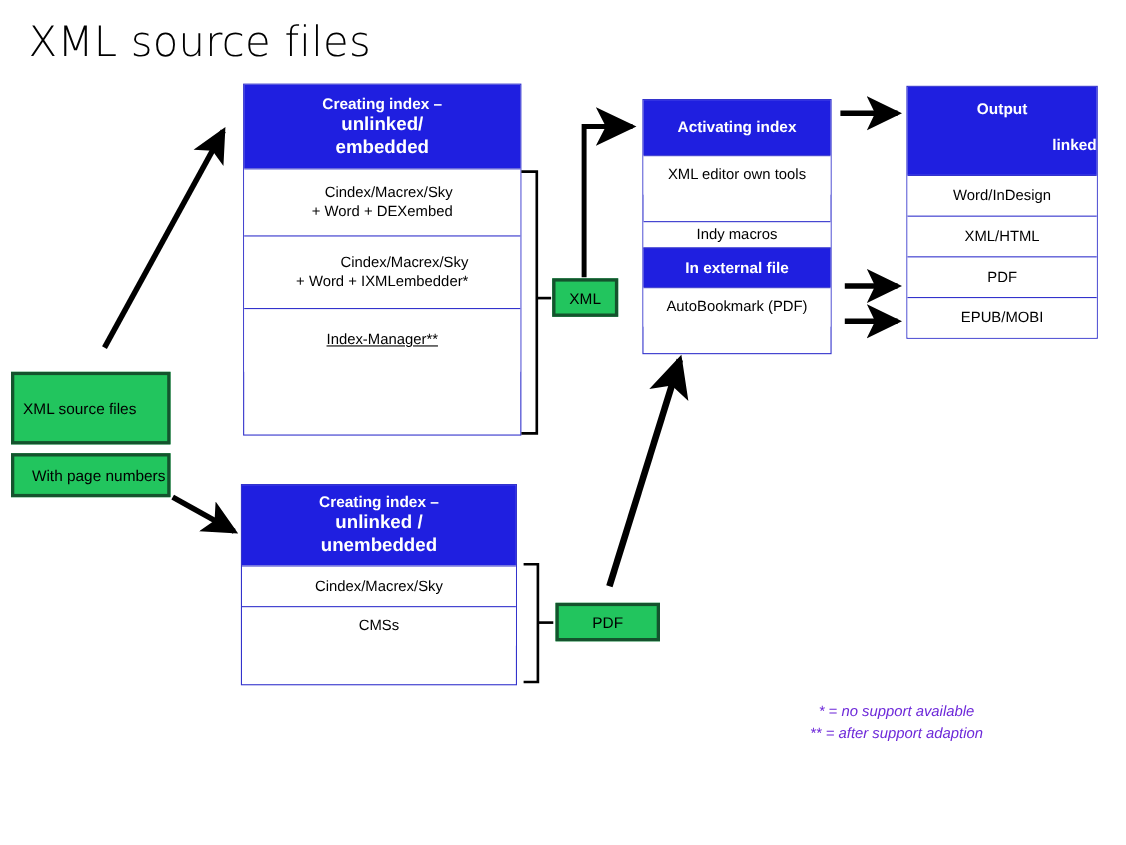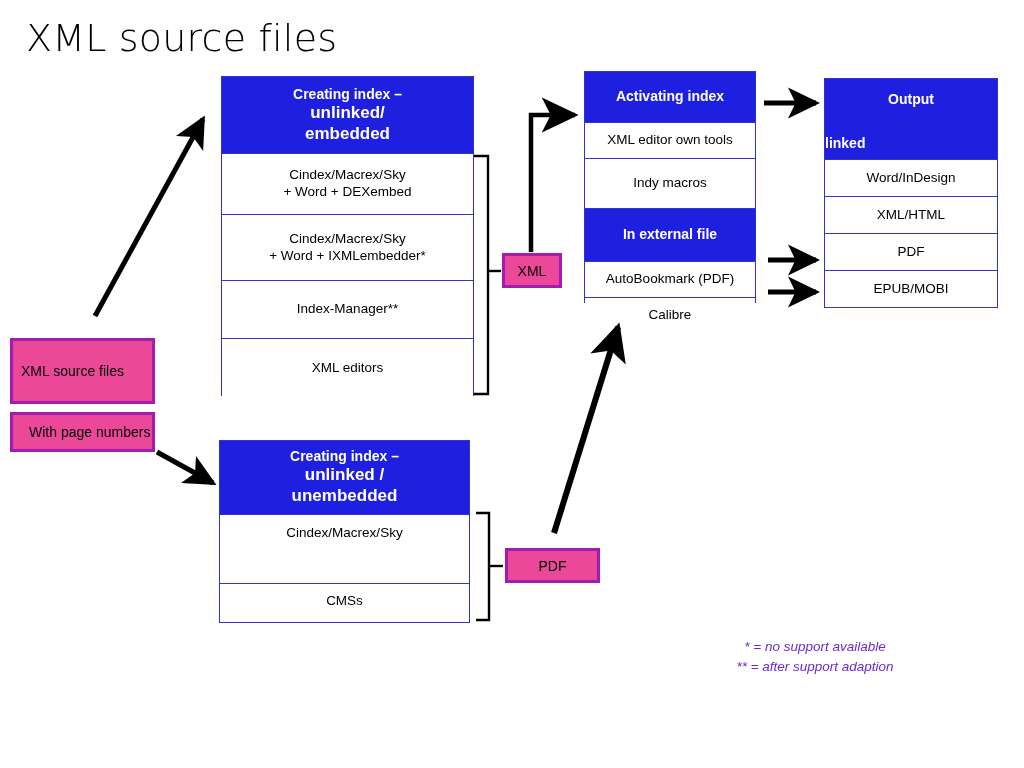--- a/index.html
+++ b/index.html
@@ -52,38 +52,38 @@
   .col-head .ln2 { font-size: 17px; }
   .col-head .ln3 { font-size: 17px; }
   .col-head.single { font-size: 14px; }
 
   .col-row {
     border-top: 1px solid #3333cc;
     box-sizing: border-box;
     display: flex;
     align-items: center;
     justify-content: center;
-    text-align: center;
+    text-align: right;
     font-size: 13.5px;
     color: #000000;
     line-height: 1.25;
     background: #ffffff;
   }
   .col-row.blue {
     background: #1f1fe0;
     color: #ffffff;
     font-weight: bold;
     font-size: 14px;
   }
 
   
   .plain-box {
     position: absolute;
-    border: 3px solid #a21caf;
-    background: #ec4899;
+    border: 3px solid #14532d;
+    background: #22c55e;
     box-sizing: border-box;
     display: flex;
     align-items: center;
     justify-content: center;
     font-size: 14px;
     color: #000000;
   }
   .plain-box.left-pad { justify-content: flex-start; padding-left: 8px; }
 
   
@@ -92,21 +92,21 @@
     color: #ffffff;
     font-weight: bold;
     font-size: 14px;
     box-sizing: border-box;
     position: relative;
   }
   .out-head .l1 {
     position: absolute; left: 0; right: 0; top: 12px; text-align: center;
   }
   .out-head .l2 {
-    position: absolute; left: 0; right: 0; top: 56px; text-align: left;
+    position: absolute; left: 0; right: 0; top: 44px; text-align: right;
   }
 
   
   #footnotes {
     position: absolute;
     left: 690px;
     top: 637px;
     width: 250px;
     text-align: center;
     font-style: italic;
@@ -149,72 +149,64 @@
         <div>Cindex/Macrex/Sky</div>
         <div>+ Word + DEXembed</div>
       </div>
     </div>
     <div class="col-row" style="height:66px;">
       <div>
         <div>Cindex/Macrex/Sky</div>
         <div>+ Word + IXMLembedder*</div>
       </div>
     </div>
-    <div class="col-row" style="height:58px;">
+    <div class="col-row" style="height:58px;text-decoration:underline;">
       <div>
         <div>Index-Manager**</div>
-      </div>
-    </div>
-    <div class="col-row" style="height:59px;">
-      <div>
-        <div>XML editors</div>
       </div>
     </div>
   </div>
 
   <div class="col-box" style="left:219px; top:440px; width:251px; height:183px;">
     <div class="col-head" style="height:73px;">
       <span class="ln1">Creating index –</span>
       <span class="ln2">unlinked /</span>
       <span class="ln3">unembedded</span>
     </div>
     <div class="col-row" style="height:37px;">
       <span>Cindex/Macrex/Sky</span>
     </div>
-    <div class="col-row" style="height:36px;margin-top:32px;">
+    <div class="col-row" style="height:36px;">
       <span>CMSs</span>
     </div>
   </div>
 
   <div class="plain-box" style="left:502px; top:253px; width:60px; height:35px;">
     <span>XML</span>
   </div>
 
   <div class="plain-box" style="left:505px; top:548px; width:95px; height:35px;">
     <span>PDF</span>
   </div>
 
-  <div class="col-box" style="left:584px; top:71px; width:172px; height:232px;">
+  <div class="col-box" style="left:584px; top:90px; width:172px; height:232px;">
     <div class="col-head single" style="height:50px;">
       <span>Activating index</span>
     </div>
     <div class="col-row" style="height:36px;">
       <span>XML editor own tools</span>
     </div>
-    <div class="col-row" style="height:50px;">
+    <div class="col-row" style="height:24px;margin-top:24px;">
       <span>Indy macros</span>
     </div>
-    <div class="col-row blue" style="height:53px;">
+    <div class="col-row blue" style="height:36px;">
       <span>In external file</span>
     </div>
     <div class="col-row" style="height:36px;">
       <span>AutoBookmark (PDF)</span>
-    </div>
-    <div class="col-row" style="height:36px;">
-      <span>Calibre</span>
     </div>
   </div>
 
   <div class="col-box" style="left:824px; top:78px; width:174px; height:230px;">
     <div class="out-head" style="height:80px;">
       <span class="l1">Output</span>
       <span class="l2">linked</span>
     </div>
     <div class="col-row" style="height:37px;">
       <span>Word/InDesign</span>

